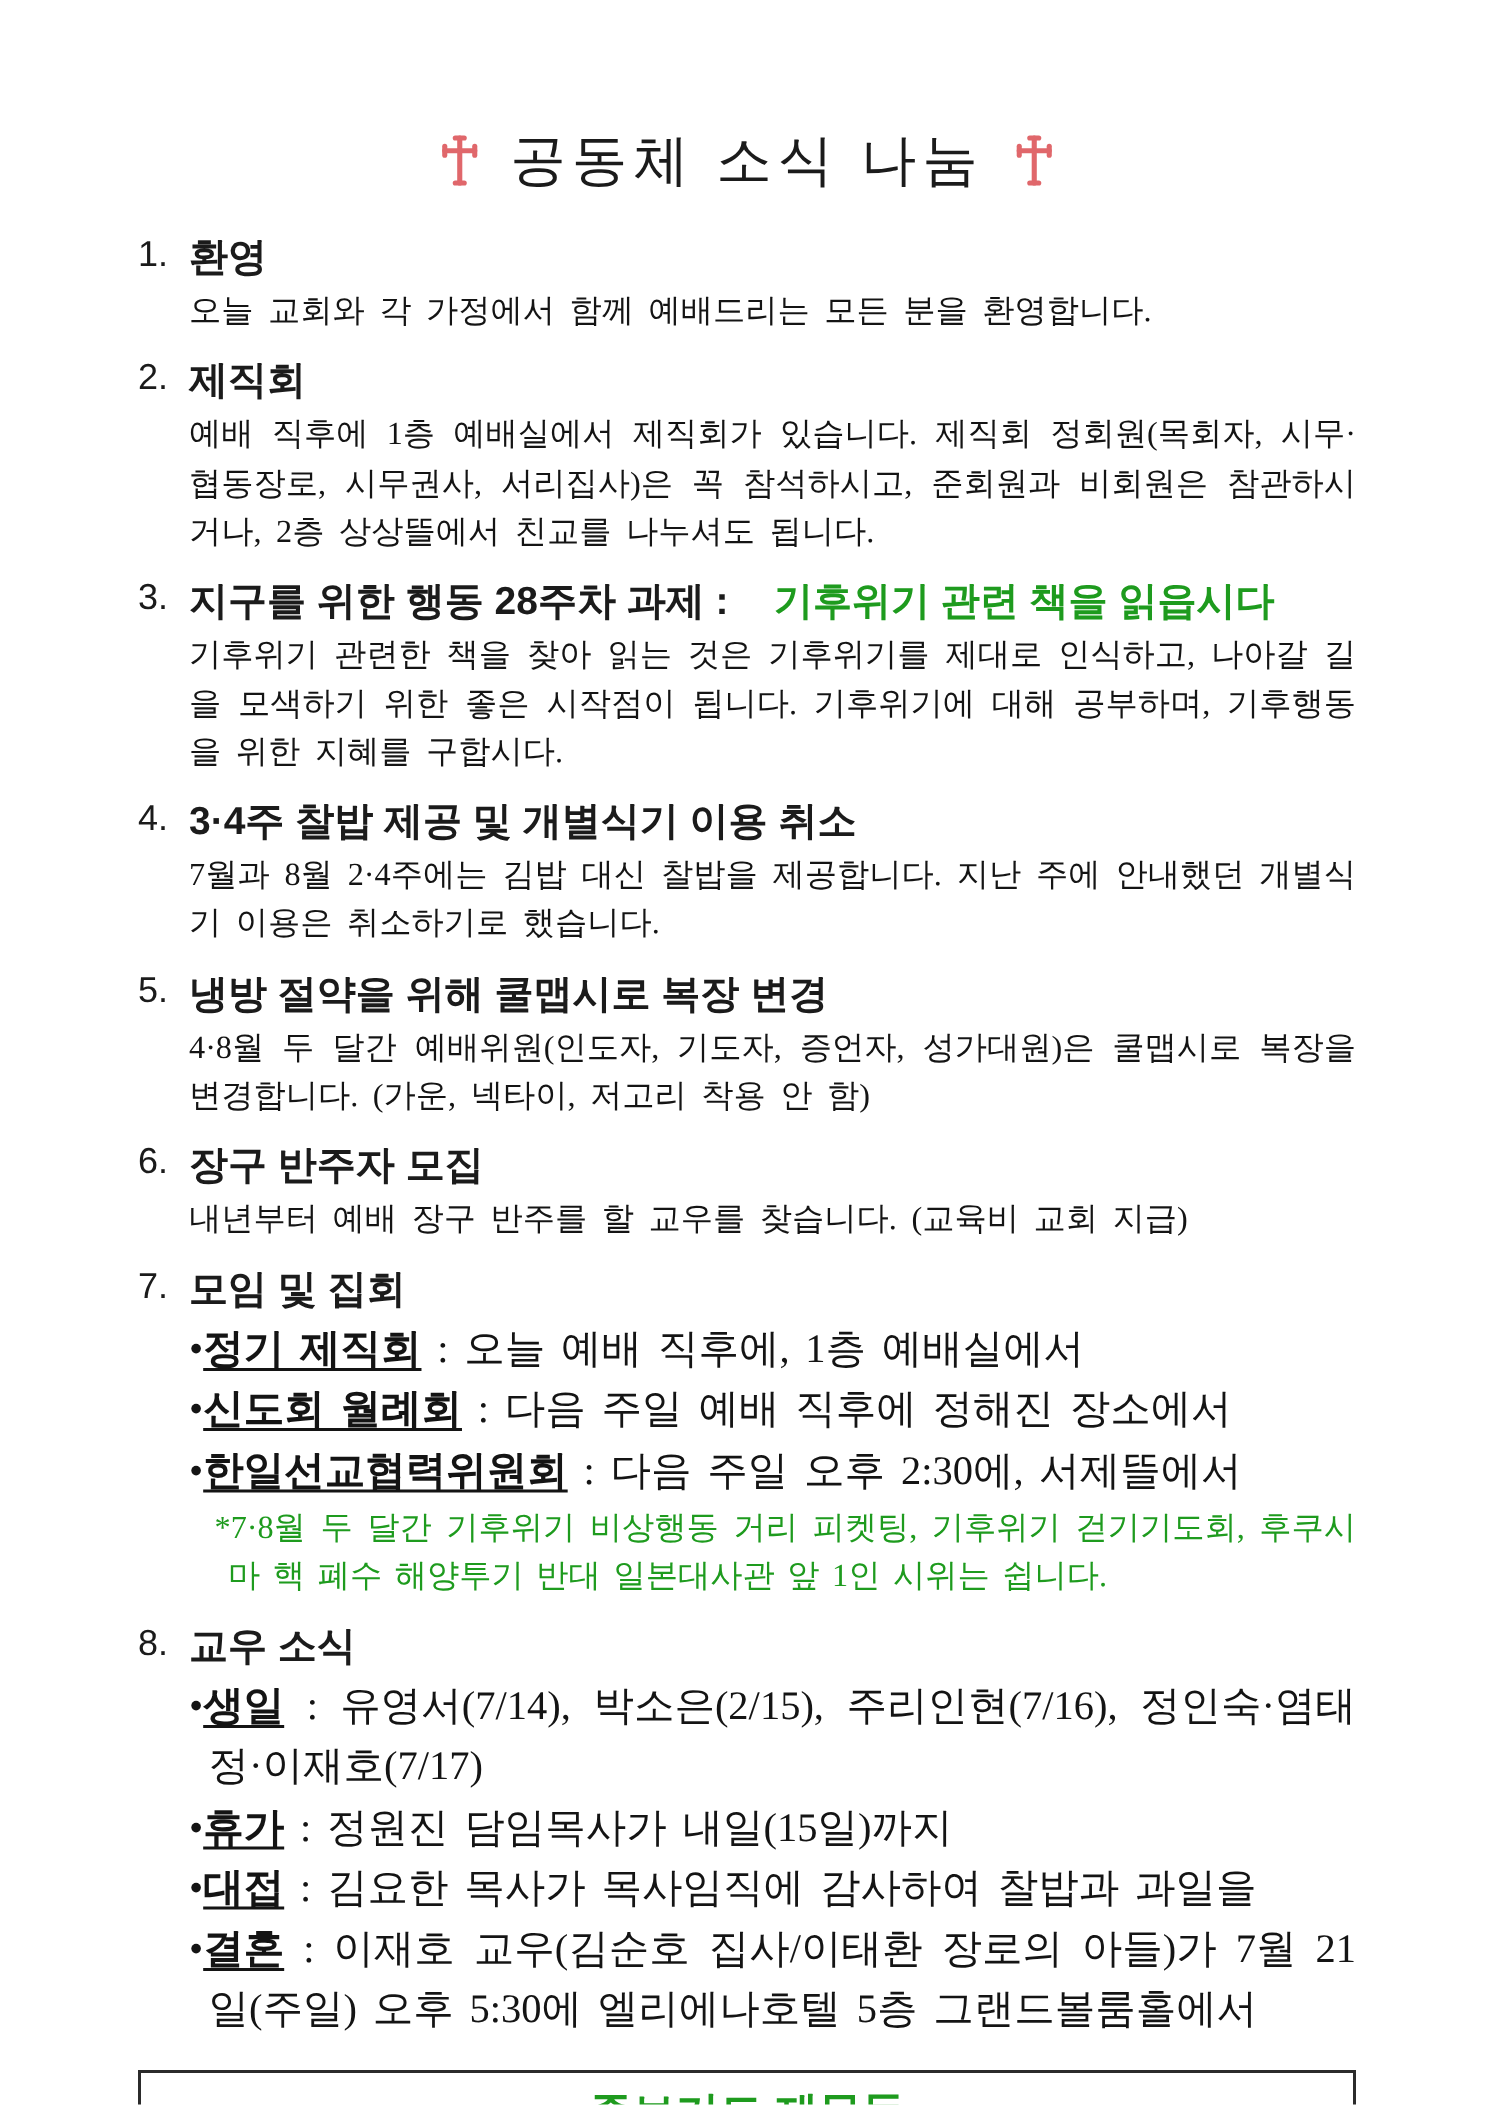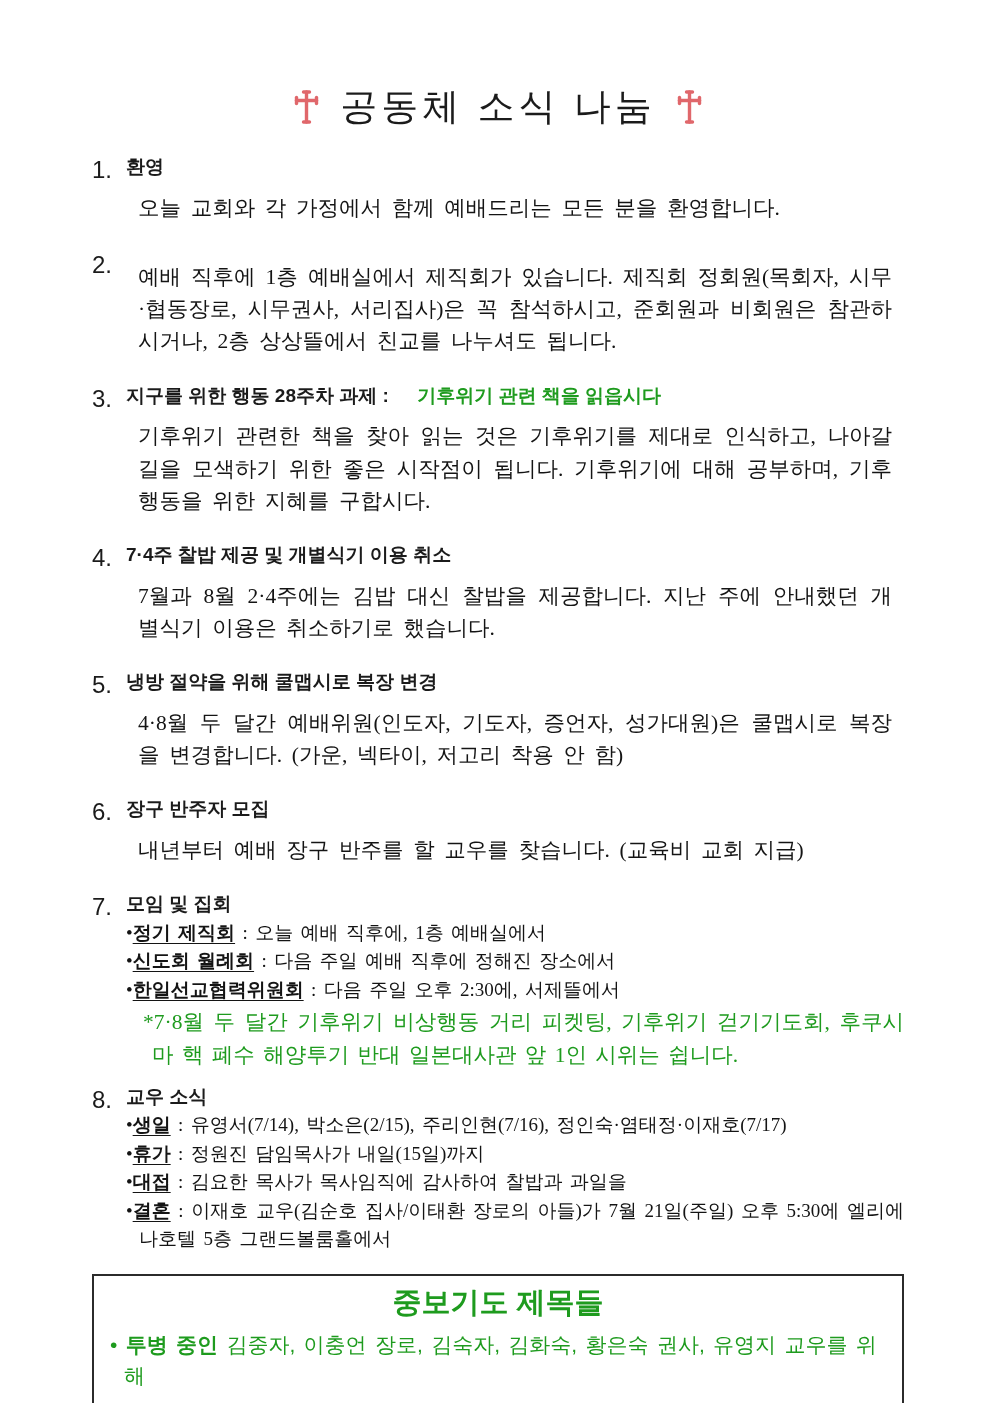--- a/index.html
+++ b/index.html
@@ -25,30 +25,30 @@
   
   .section{display:flex;margin-bottom:13px;}
   .num{
     flex:0 0 34px;
     font-family:"Liberation Sans","DejaVu Sans",sans-serif;
     font-size:24px;font-weight:500;line-height:1.35;color:#1b1b1b;
   }
   .content{flex:1 1 auto;min-width:0;}
   .heading{
     font-family:"Liberation Sans","DejaVu Sans",sans-serif;
-    font-size:19px;font-weight:600;line-height:1.35;color:#1b1b1b;
+    font-size:26px;font-weight:600;line-height:1.35;color:#1b1b1b;
     margin:0 0 2px 0;
   }
   .heading .hl{color:var(--green);margin-left:23px;}
   .body-par{
-    margin:12px;font-size:21.5px;line-height:1.5;
+    margin:0;font-size:21.5px;line-height:1.5;
     text-align:justify;word-spacing:0.2em;
   }
   .bullet-line{
-    margin:0;font-size:19px;line-height:1.5;word-spacing:0.14em;
+    margin:0;font-size:27px;line-height:1.5;word-spacing:0.14em;
     padding-left:13px;text-indent:-13px;text-align:justify;
   }
   .bullet-line .lbl{font-weight:700;text-decoration:underline;text-underline-offset:4px;}
   .green-note{
     margin:2px 0 0 12px;font-size:21.5px;line-height:1.5;word-spacing:0.14em;
     color:var(--green);padding-left:14px;text-indent:-9px;text-align:justify;
   }
 
   
   .prayer-box{
@@ -101,36 +101,37 @@
     <span class="num">1.</span>
     <div class="content">
       <p class="heading">환영</p>
       <p class="body-par">오늘 교회와 각 가정에서 함께 예배드리는 모든 분을 환영합니다.</p>
     </div>
   </div>
 
   <div class="section">
     <span class="num">2.</span>
     <div class="content">
+      <p class="heading">제직회</p>
       <p class="body-par">예배 직후에 1층 예배실에서 제직회가 있습니다. 제직회 정회원(목회자, 시무·협동장로, 시무권사, 서리집사)은 꼭 참석하시고, 준회원과 비회원은 참관하시거나, 2층 상상뜰에서 친교를 나누셔도 됩니다.</p>
     </div>
   </div>
 
   <div class="section">
     <span class="num">3.</span>
     <div class="content">
       <p class="heading"><span>지구를 위한 행동 28주차 과제 : </span><span class="hl">기후위기 관련 책을 읽읍시다</span></p>
       <p class="body-par">기후위기 관련한 책을 찾아 읽는 것은 기후위기를 제대로 인식하고, 나아갈 길을 모색하기 위한 좋은 시작점이 됩니다. 기후위기에 대해 공부하며, 기후행동을 위한 지혜를 구합시다.</p>
     </div>
   </div>
 
   <div class="section">
     <span class="num">4.</span>
     <div class="content">
-      <p class="heading">7·4주 찰밥 제공 및 개별식기 이용 취소</p>
+      <p class="heading">3·4주 찰밥 제공 및 개별식기 이용 취소</p>
       <p class="body-par">7월과 8월 2·4주에는 김밥 대신 찰밥을 제공합니다. 지난 주에 안내했던 개별식기 이용은 취소하기로 했습니다.</p>
     </div>
   </div>
 
   <div class="section">
     <span class="num">5.</span>
     <div class="content">
       <p class="heading">냉방 절약을 위해 쿨맵시로 복장 변경</p>
       <p class="body-par">4·8월 두 달간 예배위원(인도자, 기도자, 증언자, 성가대원)은 쿨맵시로 복장을 변경합니다. (가운, 넥타이, 저고리 착용 안 함)</p>
     </div>

